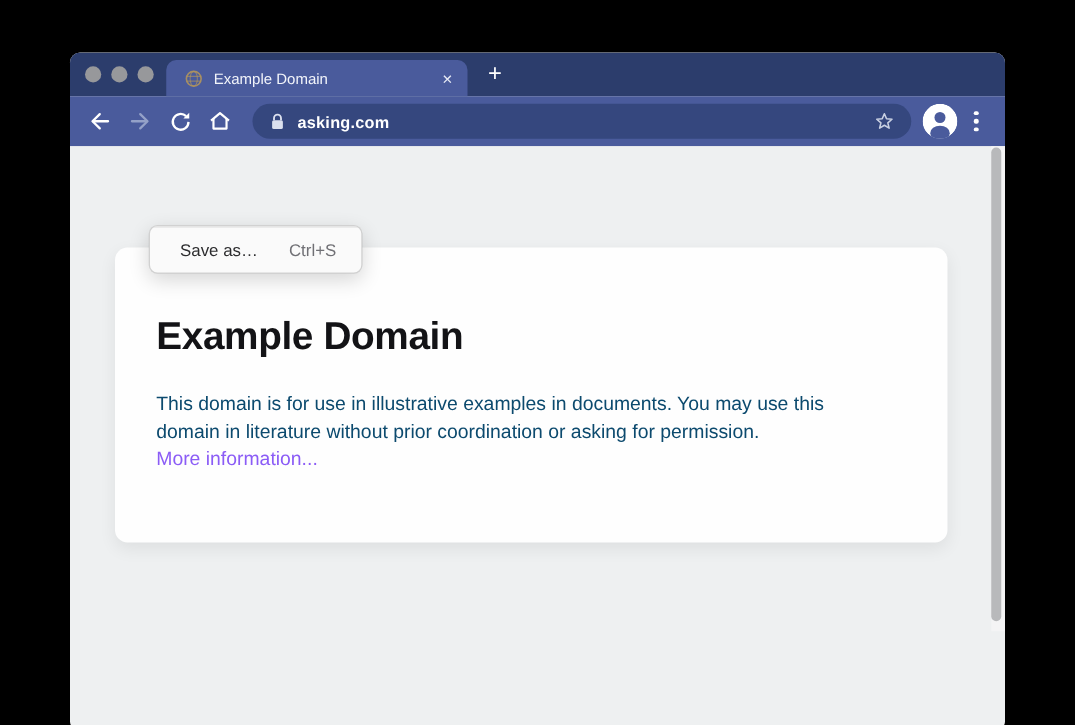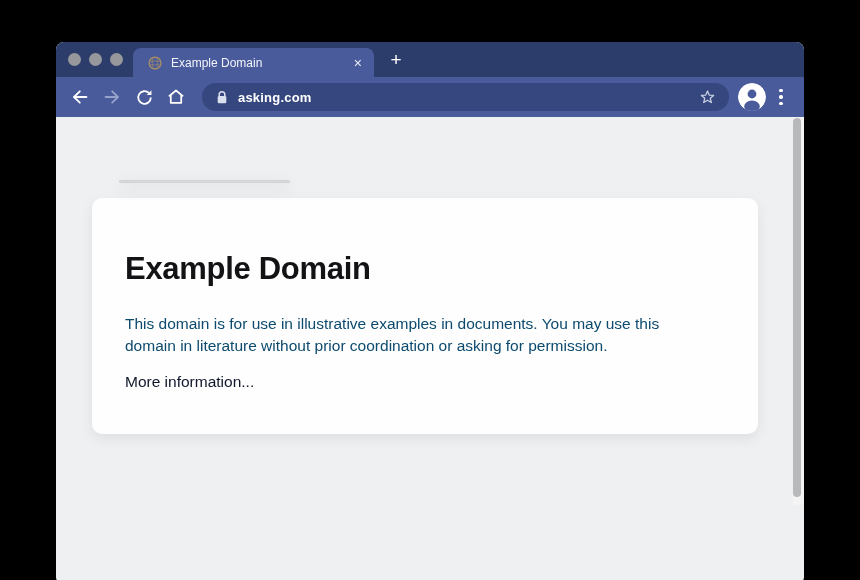--- a/index.html
+++ b/index.html
@@ -42,21 +42,21 @@
   .kebab i{width:3.5px;height:3.5px;border-radius:50%;background:#fff;margin:1.6px 0;display:block;}
   
   .content{position:absolute;left:0;top:75px;width:100%;height:388px;background:#eef0f1;}
   .card{
     position:absolute;left:36px;top:81px;width:666px;height:236px;background:#fefefe;
     border-radius:10px;box-shadow:0 5px 14px rgba(0,0,0,0.07);box-sizing:border-box;
     padding:54px 60px 0 33px;
   }
   .card h1{margin:0;font-size:31px;line-height:34px;color:#131316;letter-spacing:-0.3px;font-weight:bold;}
   .card p{margin:27px 0 0;font-size:15.5px;line-height:22px;color:#0c4a6e;max-width:588px;}
-  .card a{display:inline-block;margin-top:16px;font-size:15.5px;color:#0f172a;text-decoration:none;}
+  .card a{display:inline-block;margin-top:2px;font-size:15.5px;color:#8b5cf6;text-decoration:none;}
   .scroll-track{position:absolute;right:0;top:0;bottom:0;width:11px;background:#f4f4f5;}
   .scroll-thumb{position:absolute;right:3px;top:1px;width:8px;height:379px;border-radius:4px;background:#b8b9bb;}
   
   .menu{
     position:absolute;left:63px;top:63px;width:169px;background:#fafafa;
     border:1px solid rgba(0,0,0,0.16);border-radius:7px;
     box-shadow:0 5px 16px rgba(0,0,0,0.16);overflow:hidden;
   }
   .menu-item{
     height:36px;display:flex;align-items:center;justify-content:space-between;
@@ -154,16 +154,20 @@
       <p>This domain is for use in illustrative examples in documents. You may use this domain in literature without prior coordination or asking for permission.</p>
       <a href="#">More information...</a>
     </div>
 
     <div class="scroll-track">
       <div class="scroll-thumb"></div>
     </div>
 
     <div class="menu">
       <div class="menu-div"></div>
+      <div class="menu-item">
+        <span class="lbl">Save as…</span>
+        <span class="sc">Ctrl+S</span>
+      </div>
     </div>
 
   </div>
 </div>
 
 </body></html>

